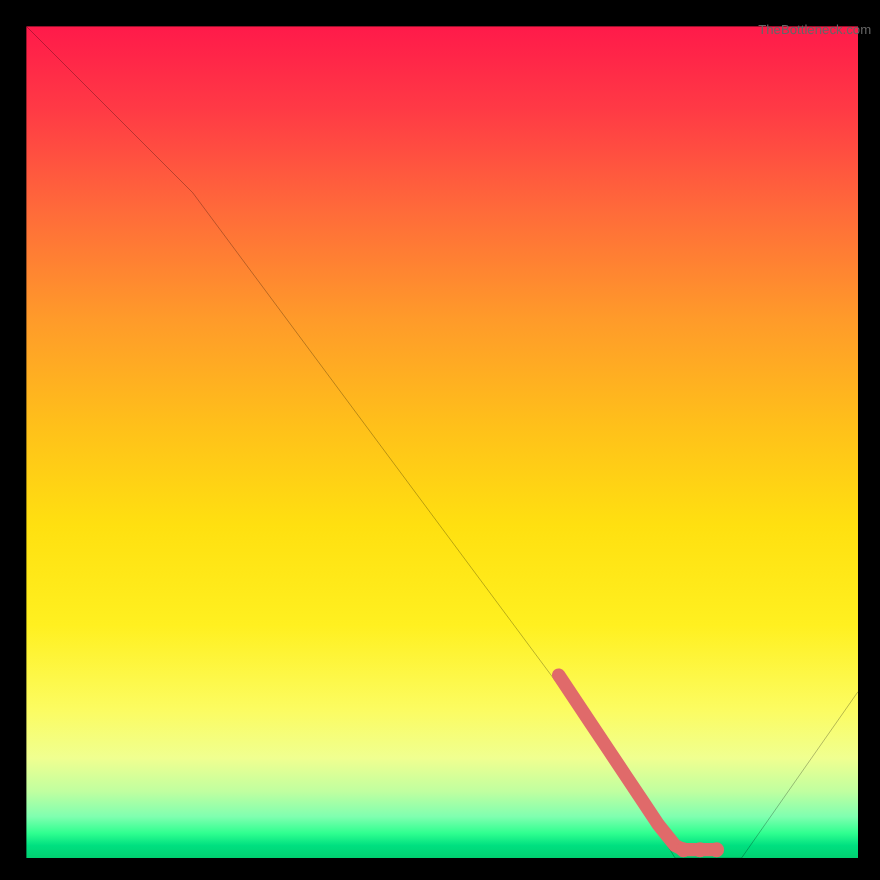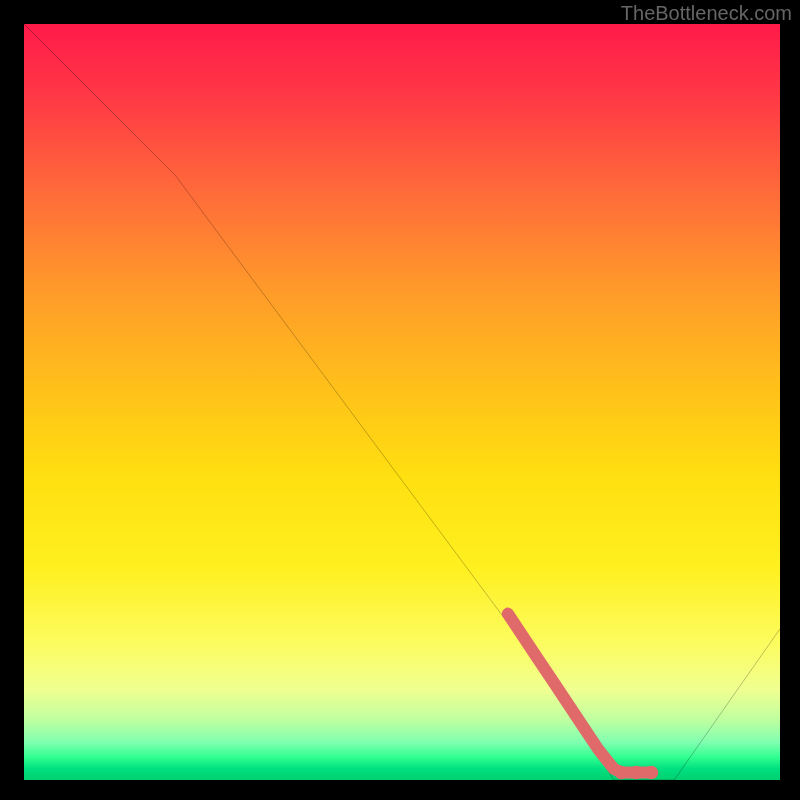--- a/index.html
+++ b/index.html
@@ -5,24 +5,24 @@
   * { margin: 0; padding: 0; box-sizing: border-box; }
   body {
     width: 800px;
     height: 800px;
     background: #000;
     position: relative;
     font-family: Arial, sans-serif;
   }
   .watermark {
     position: absolute;
-    top: 2px;
+    top: 20px;
     right: 8px;
     color: #666;
-    font-size: 20px;
+    font-size: 12px;
     font-weight: 500;
     z-index: 10;
   }
   .plot-area {
     position: absolute;
     left: 24px;
     top: 24px;
     width: 756px;
     height: 756px;
   }

